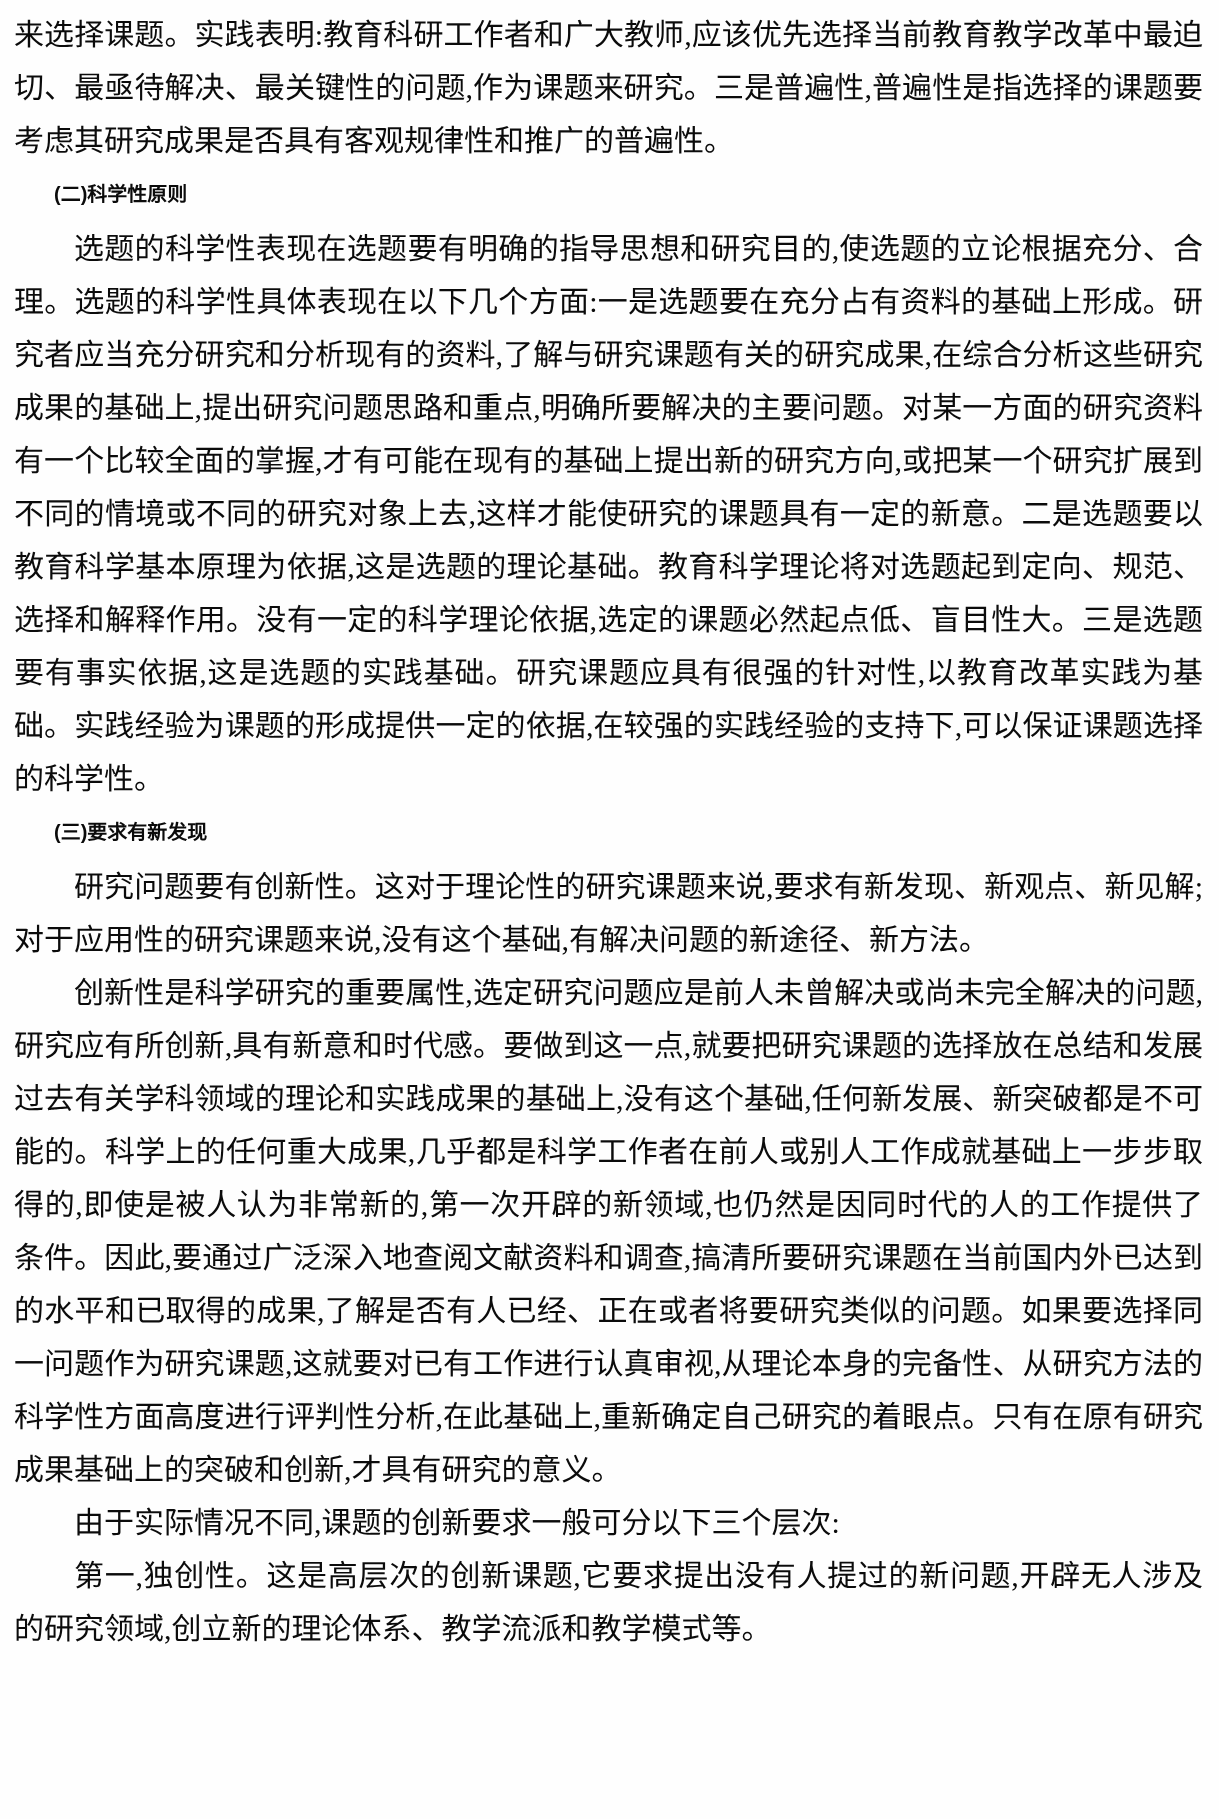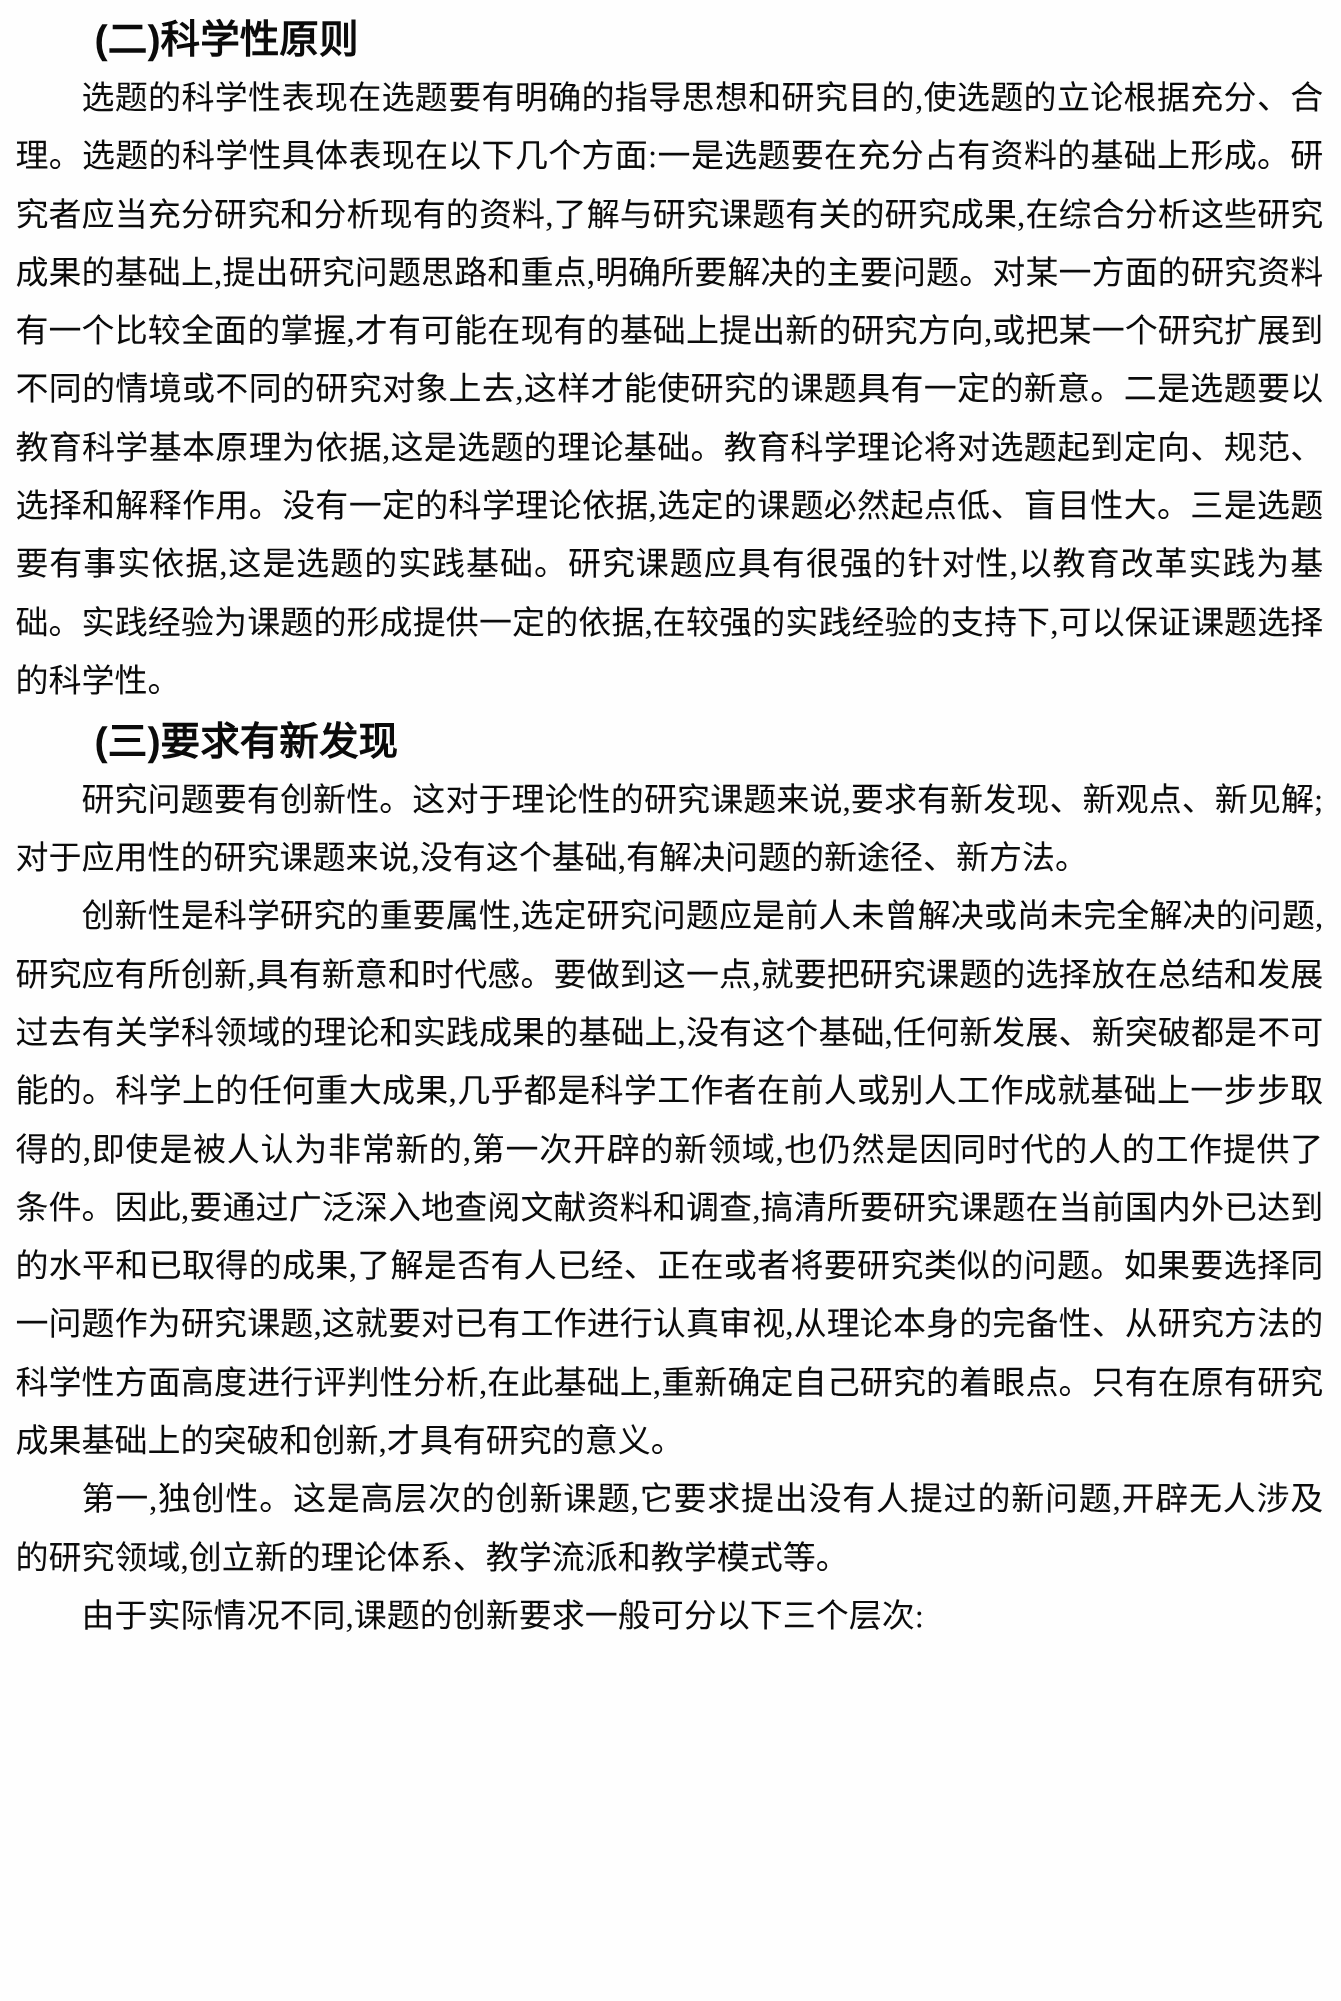--- a/index.html
+++ b/index.html
@@ -23,37 +23,38 @@
     line-height: 53px;
     text-align: justify;
     text-justify: inter-ideograph;
     word-break: break-all;
   }
   .indent { text-indent: 2em; }
   .heading {
     font-family: "Liberation Sans", "DejaVu Sans", sans-serif;
     font-weight: bold;
     text-indent: 2em;
-    font-size: 36px;
+    font-size: 20px;
     line-height: 55px;
     text-align: left;
   }
 </style>
 </head>
 <body>
 
 <div class="page">
+  <p class="block">来选择课题。实践表明:教育科研工作者和广大教师,应该优先选择当前教育教学改革中最迫切、最亟待解决、最关键性的问题,作为课题来研究。三是普遍性,普遍性是指选择的课题要考虑其研究成果是否具有客观规律性和推广的普遍性。</p>
 
   <p class="block heading">(二)科学性原则</p>
 
   <p class="block indent">选题的科学性表现在选题要有明确的指导思想和研究目的,使选题的立论根据充分、合理。选题的科学性具体表现在以下几个方面:一是选题要在充分占有资料的基础上形成。研究者应当充分研究和分析现有的资料,了解与研究课题有关的研究成果,在综合分析这些研究成果的基础上,提出研究问题思路和重点,明确所要解决的主要问题。对某一方面的研究资料有一个比较全面的掌握,才有可能在现有的基础上提出新的研究方向,或把某一个研究扩展到不同的情境或不同的研究对象上去,这样才能使研究的课题具有一定的新意。二是选题要以教育科学基本原理为依据,这是选题的理论基础。教育科学理论将对选题起到定向、规范、选择和解释作用。没有一定的科学理论依据,选定的课题必然起点低、盲目性大。三是选题要有事实依据,这是选题的实践基础。研究课题应具有很强的针对性,以教育改革实践为基础。实践经验为课题的形成提供一定的依据,在较强的实践经验的支持下,可以保证课题选择的科学性。</p>
 
   <p class="block heading">(三)要求有新发现</p>
 
   <p class="block indent">研究问题要有创新性。这对于理论性的研究课题来说,要求有新发现、新观点、新见解;对于应用性的研究课题来说,没有这个基础,有解决问题的新途径、新方法。</p>
 
   <p class="block indent">创新性是科学研究的重要属性,选定研究问题应是前人未曾解决或尚未完全解决的问题,研究应有所创新,具有新意和时代感。要做到这一点,就要把研究课题的选择放在总结和发展过去有关学科领域的理论和实践成果的基础上,没有这个基础,任何新发展、新突破都是不可能的。科学上的任何重大成果,几乎都是科学工作者在前人或别人工作成就基础上一步步取得的,即使是被人认为非常新的,第一次开辟的新领域,也仍然是因同时代的人的工作提供了条件。因此,要通过广泛深入地查阅文献资料和调查,搞清所要研究课题在当前国内外已达到的水平和已取得的成果,了解是否有人已经、正在或者将要研究类似的问题。如果要选择同一问题作为研究课题,这就要对已有工作进行认真审视,从理论本身的完备性、从研究方法的科学性方面高度进行评判性分析,在此基础上,重新确定自己研究的着眼点。只有在原有研究成果基础上的突破和创新,才具有研究的意义。</p>
 
+  <p class="block indent">由于实际情况不同,课题的创新要求一般可分以下三个层次:</p>
+
   <p class="block indent">第一,独创性。这是高层次的创新课题,它要求提出没有人提过的新问题,开辟无人涉及的研究领域,创立新的理论体系、教学流派和教学模式等。</p>
-
-  <p class="block indent">由于实际情况不同,课题的创新要求一般可分以下三个层次:</p>
 
 </div>
 
 </body></html>

